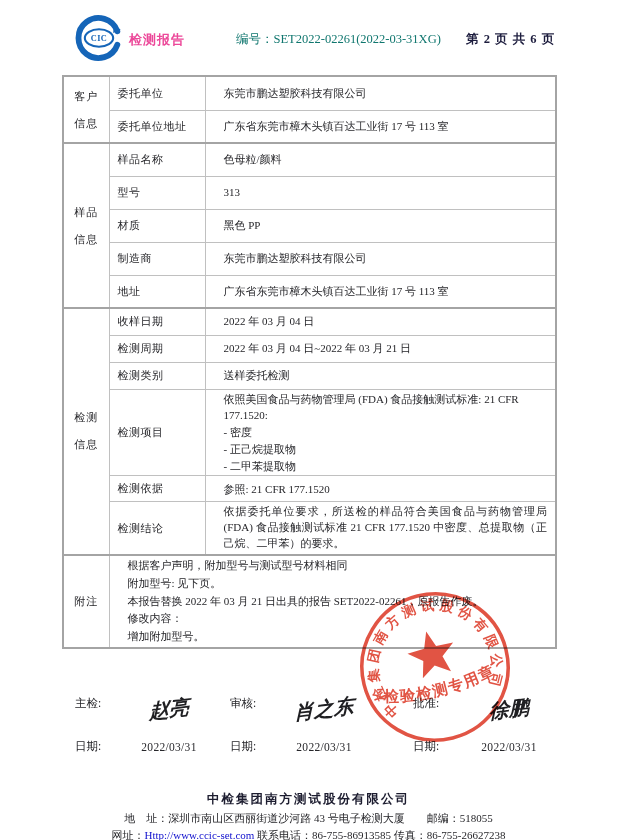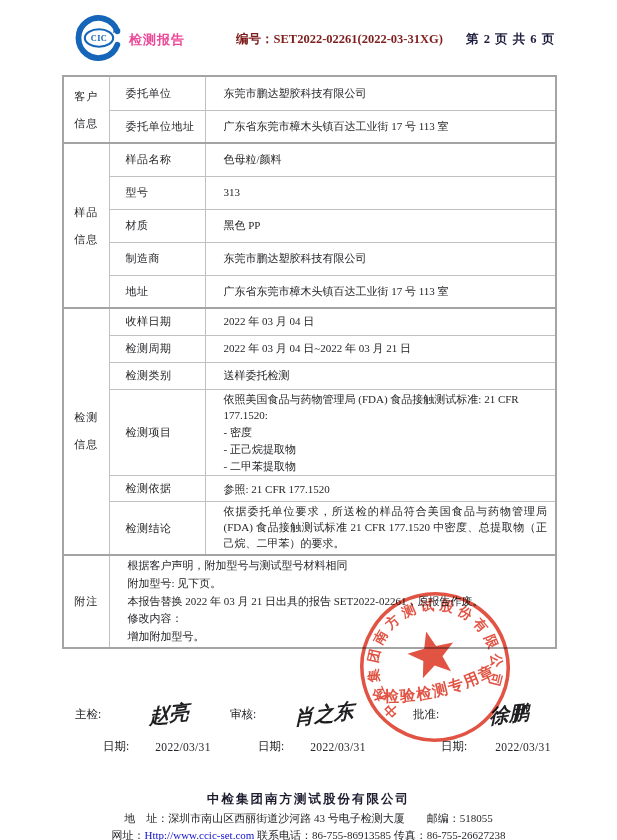--- a/index.html
+++ b/index.html
@@ -4,45 +4,45 @@
 <style>
   html,body{margin:0;padding:0;}
   body{
     width:617px;height:840px;position:relative;background:#ffffff;
     font-family:"Liberation Serif","DejaVu Serif",serif;
     color:#26262a;overflow:hidden;
   }
   
   .hdr-logo{position:absolute;left:74px;top:13px;width:50px;height:50px;}
   .hdr-title{position:absolute;left:129px;top:31px;font-size:13px;font-weight:bold;color:#ec4899;letter-spacing:1px;}
-  .hdr-no{position:absolute;left:236px;top:31px;font-size:12.5px;font-weight:bold;color:#7f1d1d;}
+  .hdr-no{position:absolute;left:236px;top:31px;font-size:12.5px;font-weight:normal;color:#0f766e;}
   .hdr-page{position:absolute;left:466px;top:31px;font-size:12.5px;font-weight:bold;color:#1d1d3e;letter-spacing:1px;}
   
   .report-table{
     position:absolute;left:62px;top:75px;width:495px;
     border-collapse:collapse;table-layout:fixed;
     border:2px solid #a4a4a4;font-size:11px;
   }
   .report-table td{border:1px solid #c0c0c0;overflow:hidden;}
   .report-table tr.sec-start td{border-top:2px solid #a4a4a4;}
   td.sec{text-align:center;vertical-align:middle;white-space:pre-line;line-height:27px;letter-spacing:1px;margin-top:35px;}
-  td.lbl{padding-left:16px;vertical-align:middle;letter-spacing:0.5px;}
+  td.lbl{padding-left:8px;vertical-align:middle;letter-spacing:0.5px;}
   td.val{padding-left:18px;padding-right:8px;vertical-align:middle;white-space:pre-line;line-height:16.8px;}
   td.val.just{text-align:justify;line-height:15.8px;padding-top:2px;padding-bottom:2px;}
   td.val.notes{line-height:17.6px;}
   
   .stamp{position:absolute;left:356px;top:588px;width:158px;height:158px;
          transform:rotate(-14deg);opacity:0.87;mix-blend-mode:multiply;z-index:6;pointer-events:none;}
   
   .sig-block{position:absolute;top:696px;font-size:11.5px;}
-  .sig-row{display:flex;align-items:center;height:36px;}
+  .sig-row{display:flex;height:36px;}
   .sig-role{width:40px;flex:none;}
   .sig-name{flex:1;text-align:center;font-size:20px;font-weight:bold;font-style:italic;
             transform:rotate(-7deg) skewX(-6deg);color:#1f1f22;white-space:nowrap;}
-  .date-row{display:flex;align-items:center;margin-top:7px;margin-left:28px;}
+  .date-row{display:flex;align-items:center;margin-top:7px;}
   .date-lbl{width:40px;flex:none;}
   .date-val{flex:1;text-align:center;font-size:11.5px;letter-spacing:0.3px;}
   
   .footer{position:absolute;left:0;top:791px;width:617px;text-align:center;}
   .f-company{font-size:12.5px;font-weight:bold;letter-spacing:2px;color:#1d1d30;}
   .f-line{font-size:11px;margin-top:2.5px;color:#26262a;}
   .f-link{color:#0f0fcd;text-decoration:underline;}
 </style>
 </head>
 <body>

